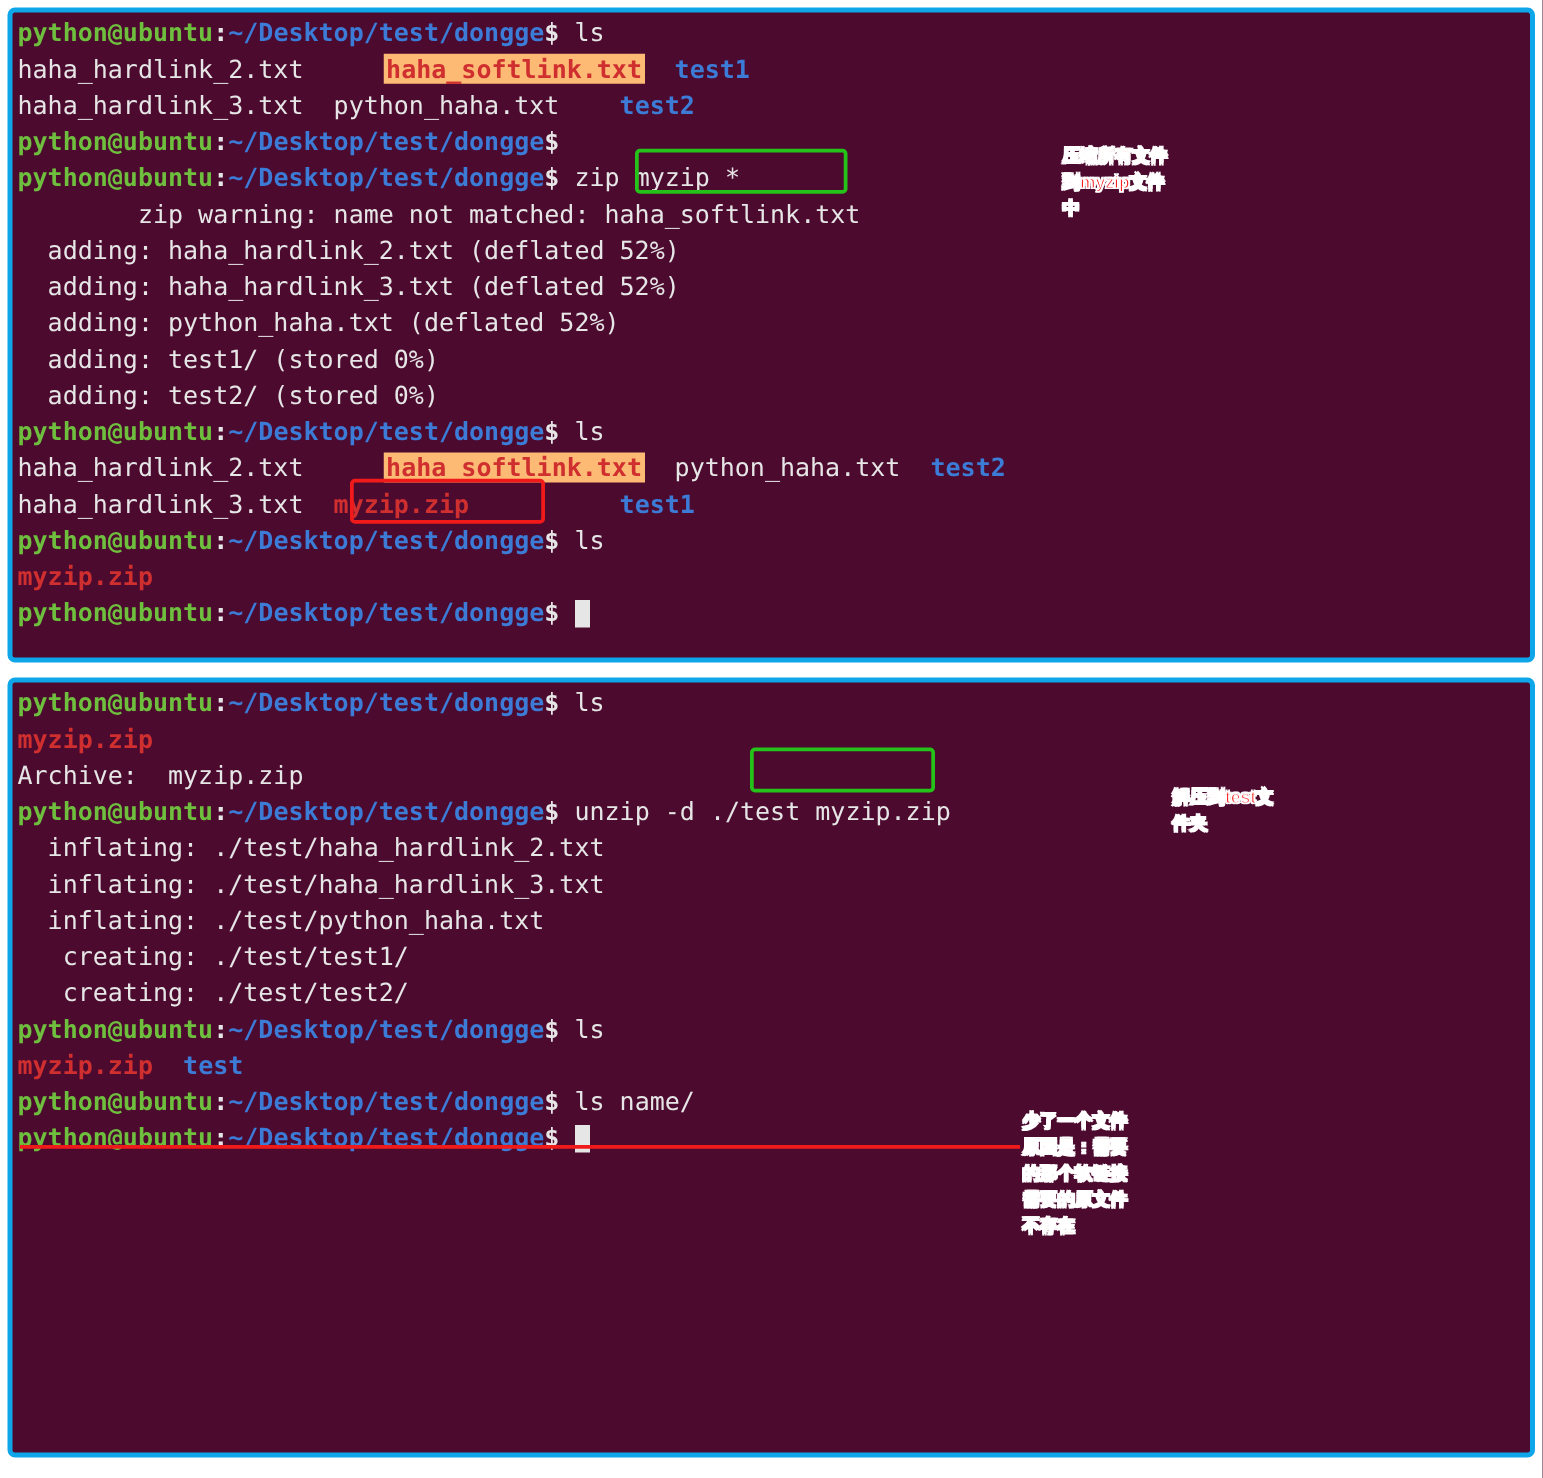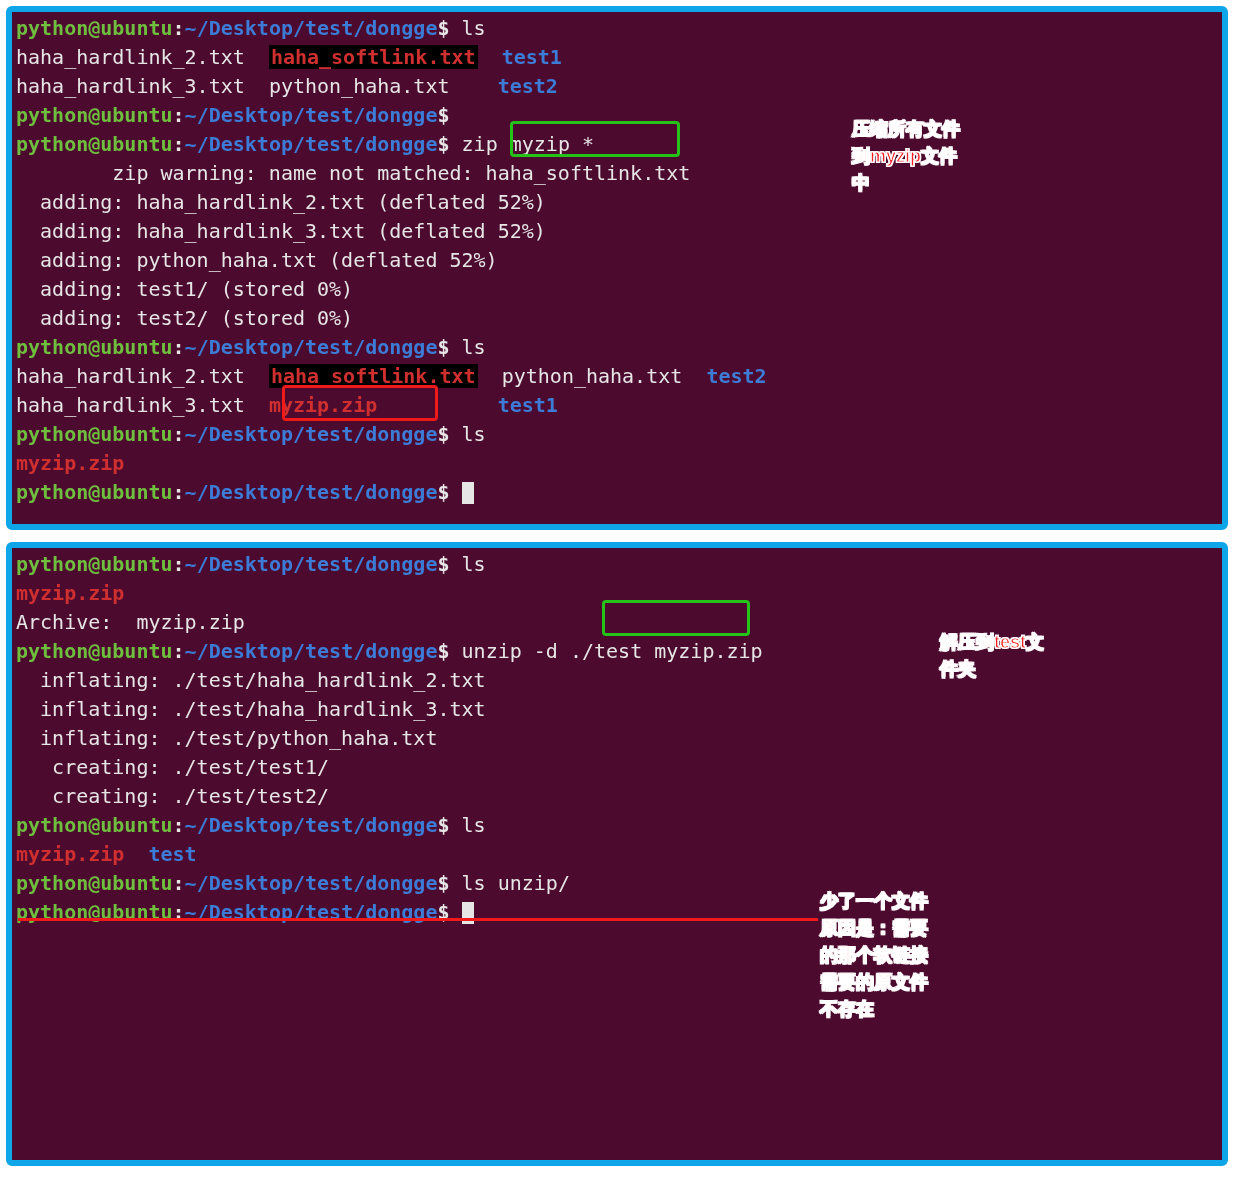--- a/index.html
+++ b/index.html
@@ -6,41 +6,42 @@
   body {
     background: #ffffff;
     font-family: "DejaVu Sans Mono", "Ubuntu Mono", Consolas, monospace;
     font-size: 20px;
     line-height: 1.45;
     padding: 6px;
     width: 1234px;
   }
   .terminal {
     background: #4c0a2f;
-    border: 6px solid #0ea5e9;
+    border: 4px solid #0ea5e9;
     border-radius: 6px;
     padding: 2px 4px 6px 4px;
     margin-bottom: 12px;
     position: relative;
     overflow: hidden;
   }
   .row { white-space: pre; color: #e6e6e6; }
   .user  { color: #6fbf3e; font-weight: bold; }
   .colon { color: #e6e6e6; font-weight: bold; }
   .path  { color: #3c7bd6; font-weight: bold; }
   .dollar{ color: #e6e6e6; font-weight: bold; }
   .cmd   { color: #e6e6e6; }
   .out   { color: #e6e6e6; }
   .dir   { color: #3c7bd6; font-weight: bold; }
   .arc   { color: #cf2f2f; font-weight: bold; }
   .softlink-hl {
-    background: #000000;
+    background: #fdba74;
     color: #cf2f2f;
     font-weight: bold;
     padding: 0 2px;
+    margin-left: 40px;
   }
   .cursor {
     display: inline-block;
     width: 12px;
     height: 22px;
     background: #e6e6e6;
     vertical-align: text-bottom;
   }
   .green-box {
     position: absolute;
@@ -51,21 +52,21 @@
   .red-box {
     position: absolute;
     border: 3px solid #f11a1a;
     border-radius: 4px;
     pointer-events: none;
   }
   .anno {
     position: absolute;
     color: #ff1e1e;
     font-weight: bold;
-    font-size: 18px;
+    font-size: 14px;
     line-height: 1.5;
     font-family: "Microsoft YaHei", "PingFang SC", sans-serif;
     -webkit-text-stroke: 1px #ffffff;
     text-shadow:
       -1px -1px 0 #fff, 1px -1px 0 #fff,
       -1px  1px 0 #fff, 1px  1px 0 #fff;
   }
   .red-under {
     position: absolute;
     height: 3px;
@@ -123,21 +124,21 @@
   <div class="row"><span class="user">python@ubuntu</span><span class="colon">:</span><span class="path">~/Desktop/test/dongge</span><span class="dollar">$</span> <span class="cmd">unzip </span><span class="cmd">-d ./test</span><span class="cmd"> myzip.zip</span></div>
   <div class="row out">  inflating: ./test/haha_hardlink_2.txt  </div>
   <div class="row out">  inflating: ./test/haha_hardlink_3.txt  </div>
   <div class="row out">  inflating: ./test/python_haha.txt  </div>
   <div class="row out">   creating: ./test/test1/</div>
   <div class="row out">   creating: ./test/test2/</div>
 
   <div class="row"><span class="user">python@ubuntu</span><span class="colon">:</span><span class="path">~/Desktop/test/dongge</span><span class="dollar">$</span> <span class="cmd">ls</span></div>
   <div class="row"><span class="arc">myzip.zip</span>  <span class="dir">test</span></div>
 
-  <div class="row"><span class="user">python@ubuntu</span><span class="colon">:</span><span class="path">~/Desktop/test/dongge</span><span class="dollar">$</span> <span class="cmd">ls unzip/</span></div>
+  <div class="row"><span class="user">python@ubuntu</span><span class="colon">:</span><span class="path">~/Desktop/test/dongge</span><span class="dollar">$</span> <span class="cmd">ls name/</span></div>
 
   <div class="row"><span class="user">python@ubuntu</span><span class="colon">:</span><span class="path">~/Desktop/test/dongge</span><span class="dollar">$</span> <span class="cursor"></span></div>
 
   <div class="green-box" style="left:590px; top:52px; width:148px; height:36px;"></div>
   <div class="red-under" style="left:6px; top:370px; width:800px;"></div>
   <div class="anno" style="left:928px; top:52px;margin-top:29px;">
     <div>解压到test文</div>
     <div>件夹</div>
   </div>
   <div class="anno" style="left:808px; top:340px;">

